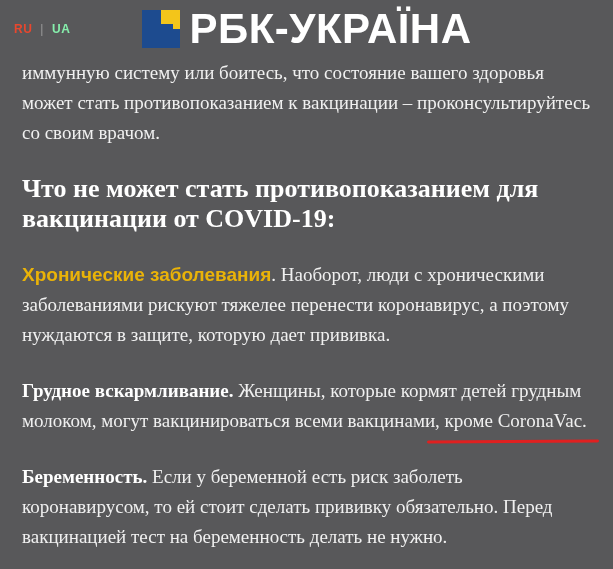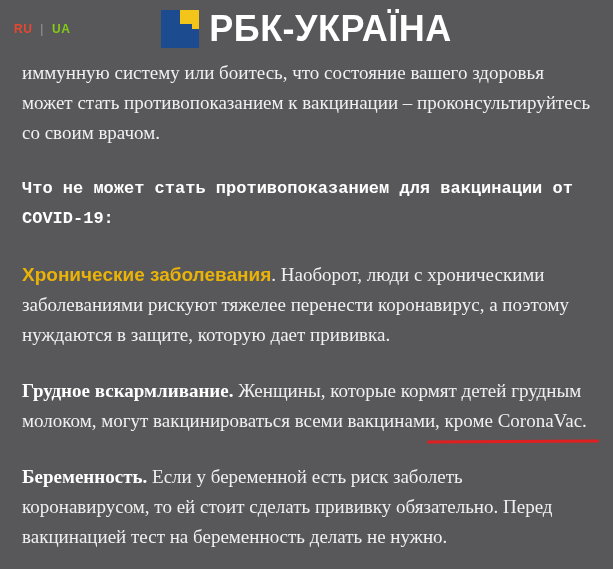--- a/index.html
+++ b/index.html
@@ -36,21 +36,21 @@
   .lang-ru {
     color: #e8472e;
     padding-right: 8px;
   }
   .lang-sep {
     color: #9a9a9c;
     font-weight: normal;
     padding-right: 8px;
   }
   .lang-ua {
-    color: #84cc16;
+    color: #86efac;
   }
   .brand {
     position: absolute;
     left: 0;
     right: 0;
     top: 0;
     bottom: 0;
     display: flex;
     align-items: center;
     justify-content: center;
@@ -62,21 +62,21 @@
     pointer-events: auto;
   }
   .brand-logo {
     width: 38px;
     height: 38px;
     margin-right: 10px;
     display: block;
   }
   .brand-name {
     color: #ffffff;
-    font-size: 36px;
+    font-size: 42px;
     font-weight: bold;
     letter-spacing: 0.5px;
     line-height: 1;
     white-space: nowrap;
   }
 
   
   .article {
     padding: 0 22px;
     box-sizing: border-box;
@@ -87,22 +87,22 @@
     font-family: "Liberation Serif", serif;
     font-size: 19px;
     line-height: 30px;
     color: #f0f0f0;
   }
   .cut-top {
     margin-top: -10px;
   }
   .subhead {
     margin: 0 0 26px 0;
-    font-family: Liberation Mono, monospace;
-    font-size: 17px;
+    font-family: Liberation Serif, serif;
+    font-size: 26px;
     font-weight: bold;
     line-height: 30px;
     color: #ffffff;
   }
   .lead {
     font-family: "Liberation Sans", sans-serif;
     font-weight: bold;
     color: #eab308;
   }
   .lead-serif {

